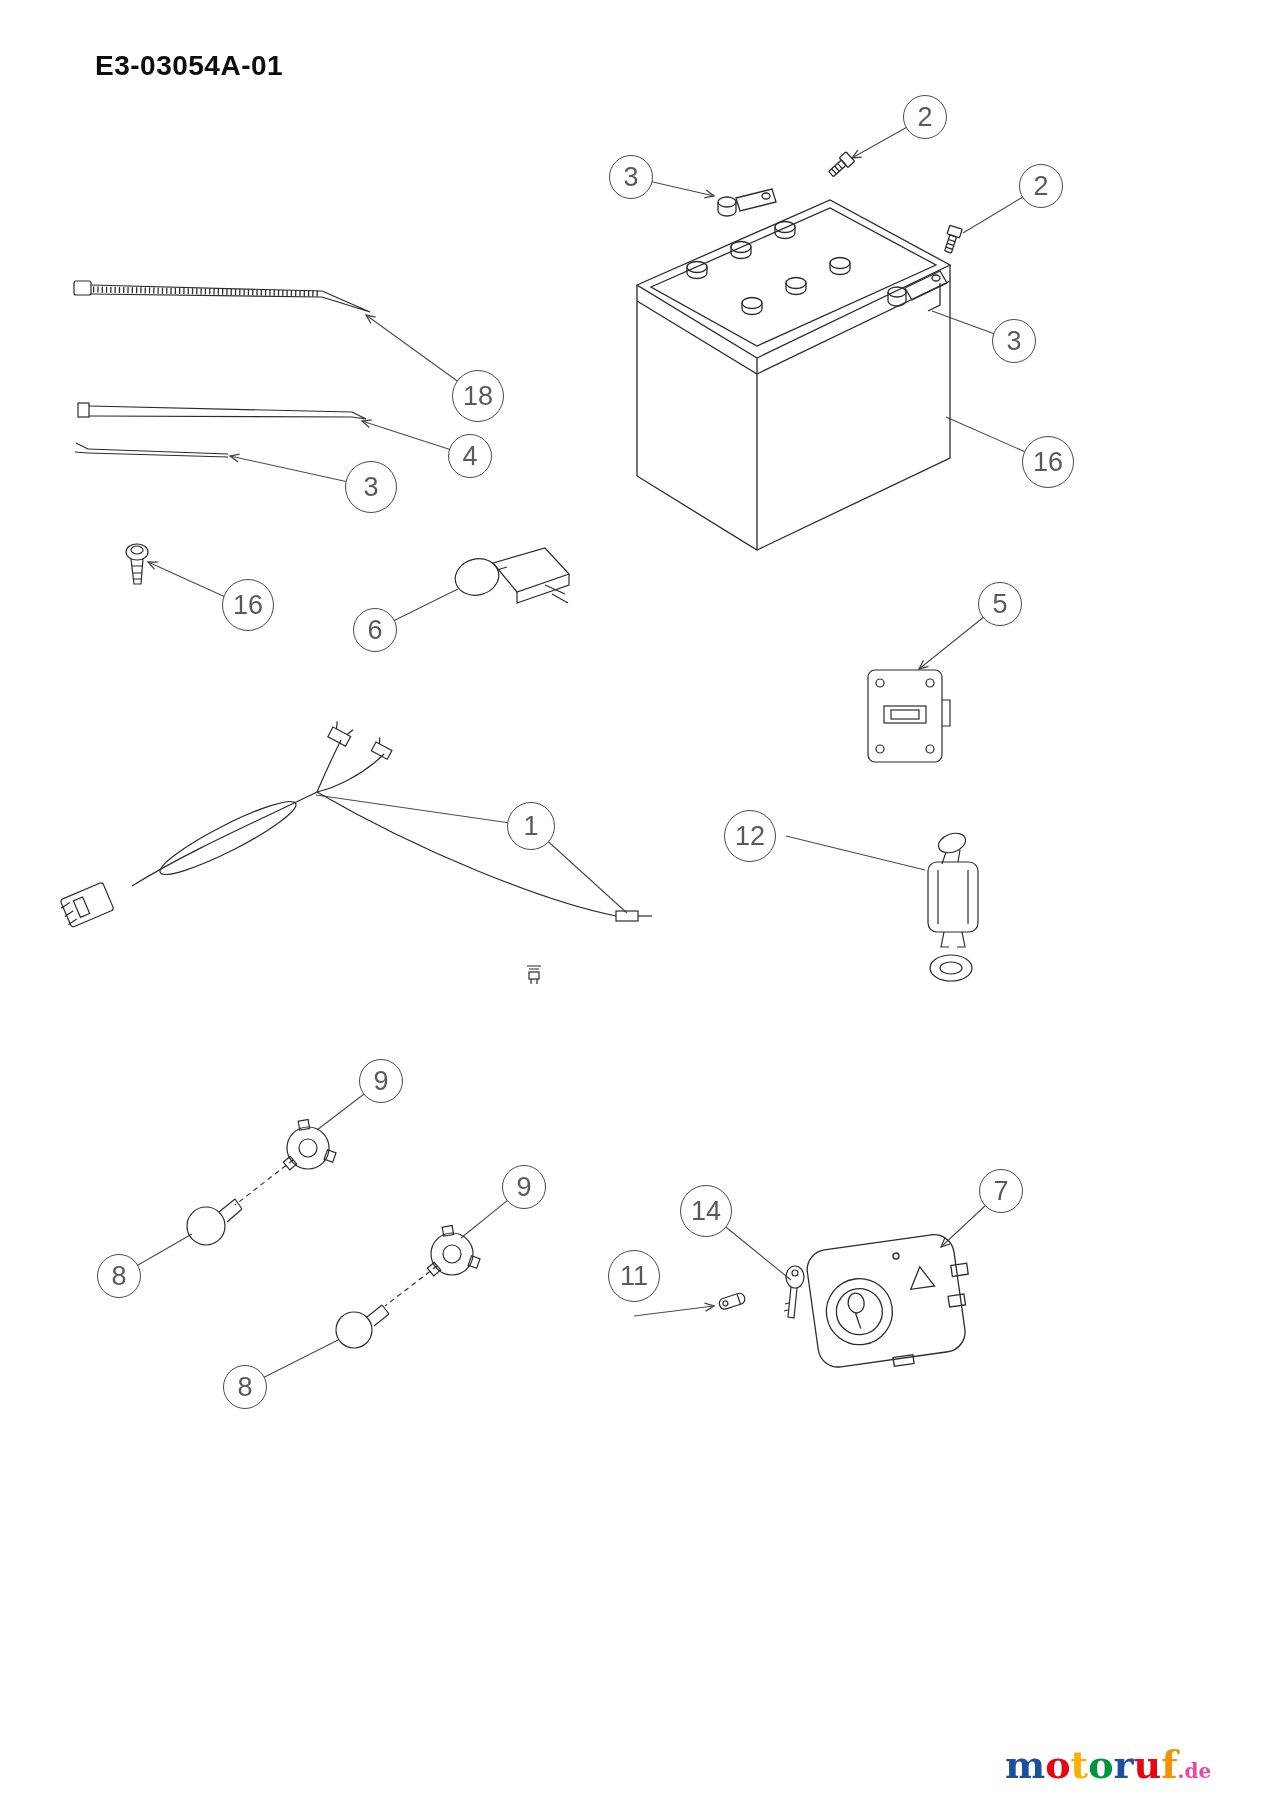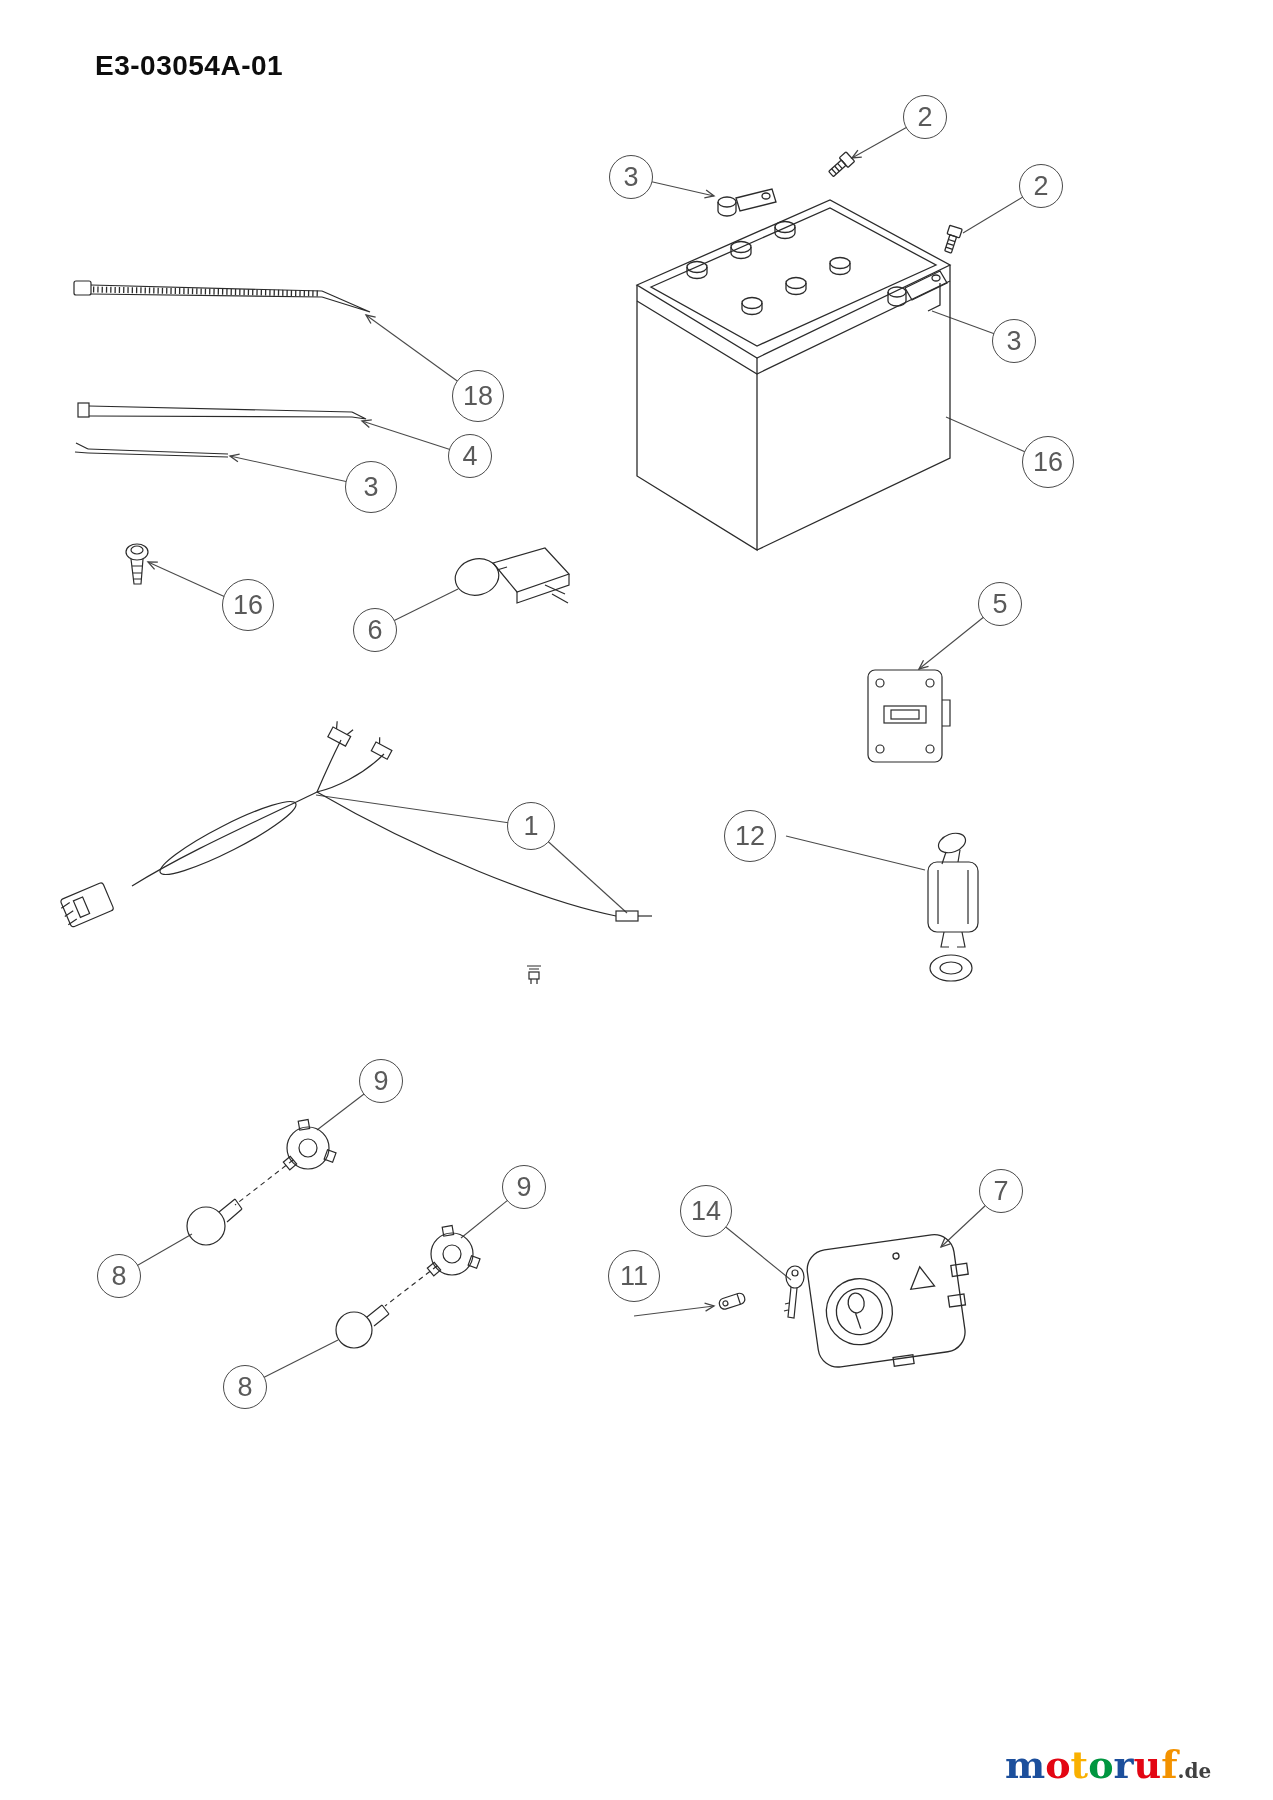--- a/index.html
+++ b/index.html
@@ -272,14 +272,14 @@
 <div class="callout" style="left:724px;top:810px;width:52px;height:52px">12</div>
 <div class="callout" style="left:359px;top:1059px;width:44px;height:44px">9</div>
 <div class="callout" style="left:502px;top:1165px;width:44px;height:44px">9</div>
 <div class="callout" style="left:97px;top:1254px;width:44px;height:44px">8</div>
 <div class="callout" style="left:223px;top:1365px;width:44px;height:44px">8</div>
 <div class="callout" style="left:680px;top:1185px;width:52px;height:52px">14</div>
 <div class="callout" style="left:979px;top:1169px;width:44px;height:44px">7</div>
 <div class="callout" style="left:608px;top:1250px;width:52px;height:52px">11</div>
 
 <div id="logo">
-  <span style="color: rgb(28, 79, 156);">m</span><span style="color: rgb(227, 6, 19);">o</span><span style="color: rgb(249, 176, 0);">t</span><span style="color: rgb(0, 150, 64);">o</span><span style="color: rgb(28, 79, 156);">r</span><span style="color: rgb(227, 6, 19);">u</span><span style="color: rgb(243, 146, 0);">f</span><span class="suffix" style="color: #404040; text-align: right;">.de</span>
+  <span style="color: rgb(28, 79, 156);">m</span><span style="color: rgb(227, 6, 19);">o</span><span style="color: rgb(249, 176, 0);">t</span><span style="color: rgb(0, 150, 64);">o</span><span style="color: rgb(28, 79, 156);">r</span><span style="color: rgb(227, 6, 19);">u</span><span style="color: rgb(243, 146, 0);">f</span><span class="suffix" style="color: #ec4899; text-align: right;">.de</span>
 </div>
 
 </body></html>

